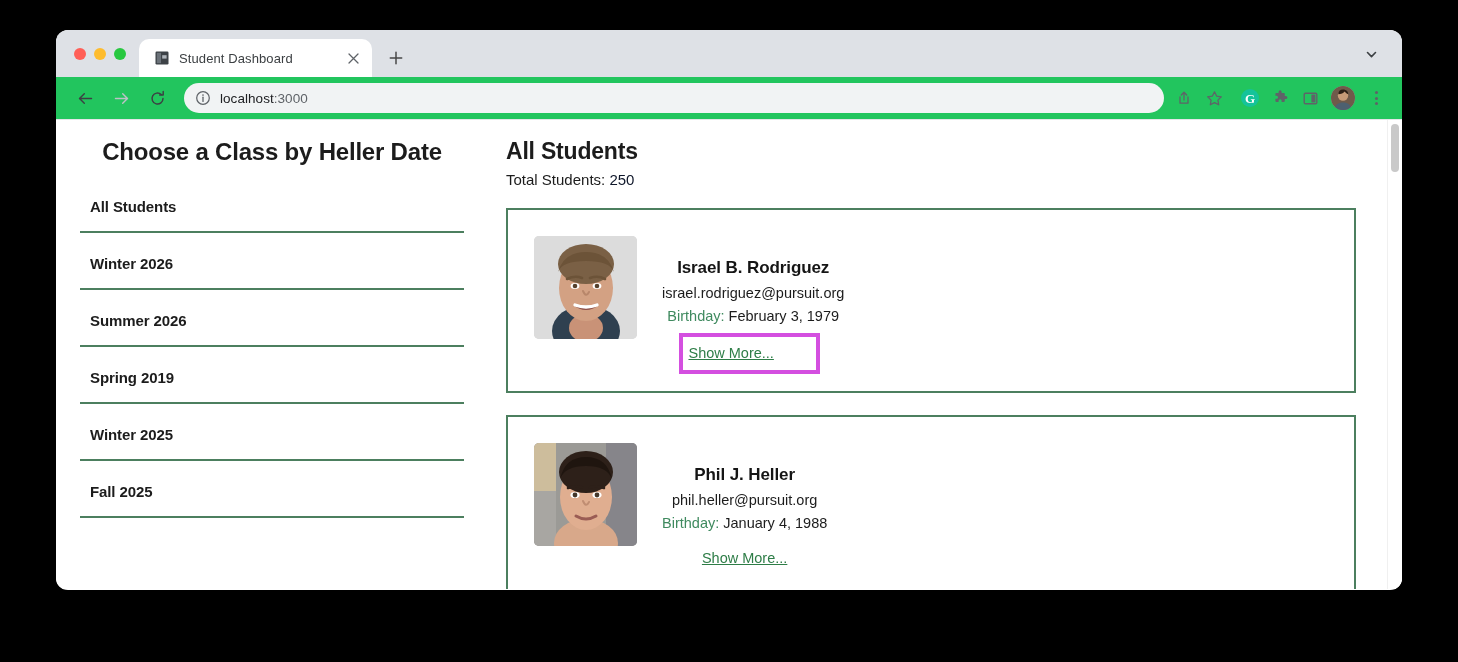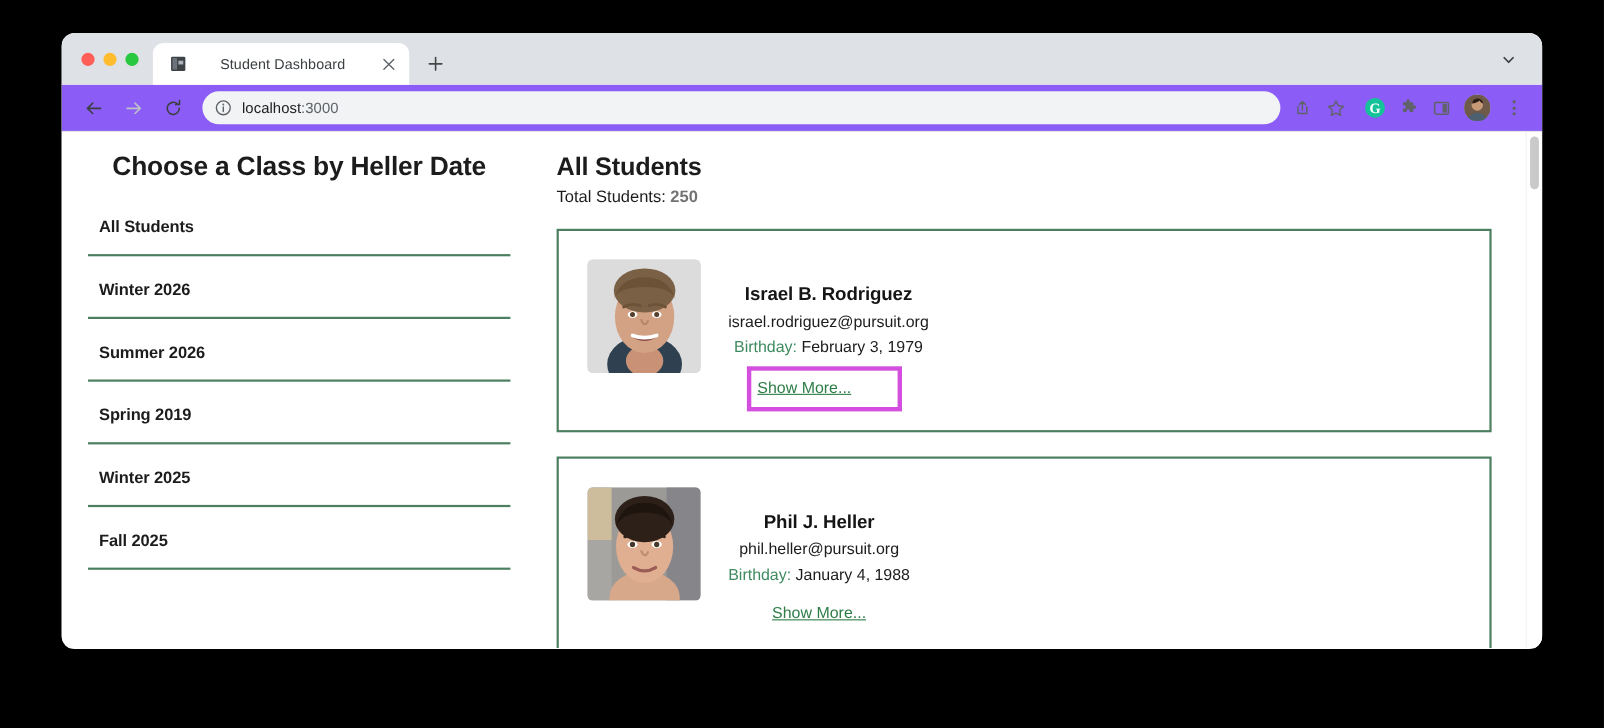--- a/index.html
+++ b/index.html
@@ -61,21 +61,20 @@
   }
   .tab-favicon svg { display: block; }
   .tab-title {
     flex: 1;
     font-size: 13px;
     color: #3c4043;
     white-space: nowrap;
     overflow: hidden;
     text-overflow: ellipsis;
     letter-spacing: 0.1px;
-    text-align: center;
   }
   .tab-close {
     width: 18px; height: 18px;
     flex: 0 0 18px;
     display: flex; align-items: center; justify-content: center;
     font-size: 14px;
     color: #5f6368;
     border-radius: 50%;
     line-height: 1;
   }
@@ -93,21 +92,21 @@
     width: 34px; height: 34px;
     margin: 0 14px 6px 0;
     display: flex; align-items: center; justify-content: center;
     color: #3c4043;
     border-radius: 50%;
   }
 
   
   .toolbar {
     height: 43px;
-    background: #8b5cf6;
+    background: #22c55e;
     display: flex;
     align-items: center;
     padding: 0 12px 0 14px;
     border-bottom: 1px solid #e4e6e9;
   }
   .nav-btn {
     width: 30px; height: 30px;
     display: flex; align-items: center; justify-content: center;
     color: #3c4043;
     margin-right: 6px;
@@ -229,21 +228,21 @@
     font-weight: bold;
     color: #1c1c1c;
     margin: 0 0 6px 0;
     letter-spacing: -0.2px;
   }
   .total-line {
     font-size: 15px;
     color: #1c1c1c;
     margin: 0 0 20px 0;
   }
-  .total-count { color: #737373; font-weight: bold; }
+  .total-count { color: #0f172a; }
 
   .student-card {
     border: 2px solid #4c7f5f;
     margin-bottom: 22px;
     padding: 26px 0 26px 26px;
     display: flex;
     align-items: flex-start;
     gap: 25px;
     background: #ffffff;
     text-align: center;

